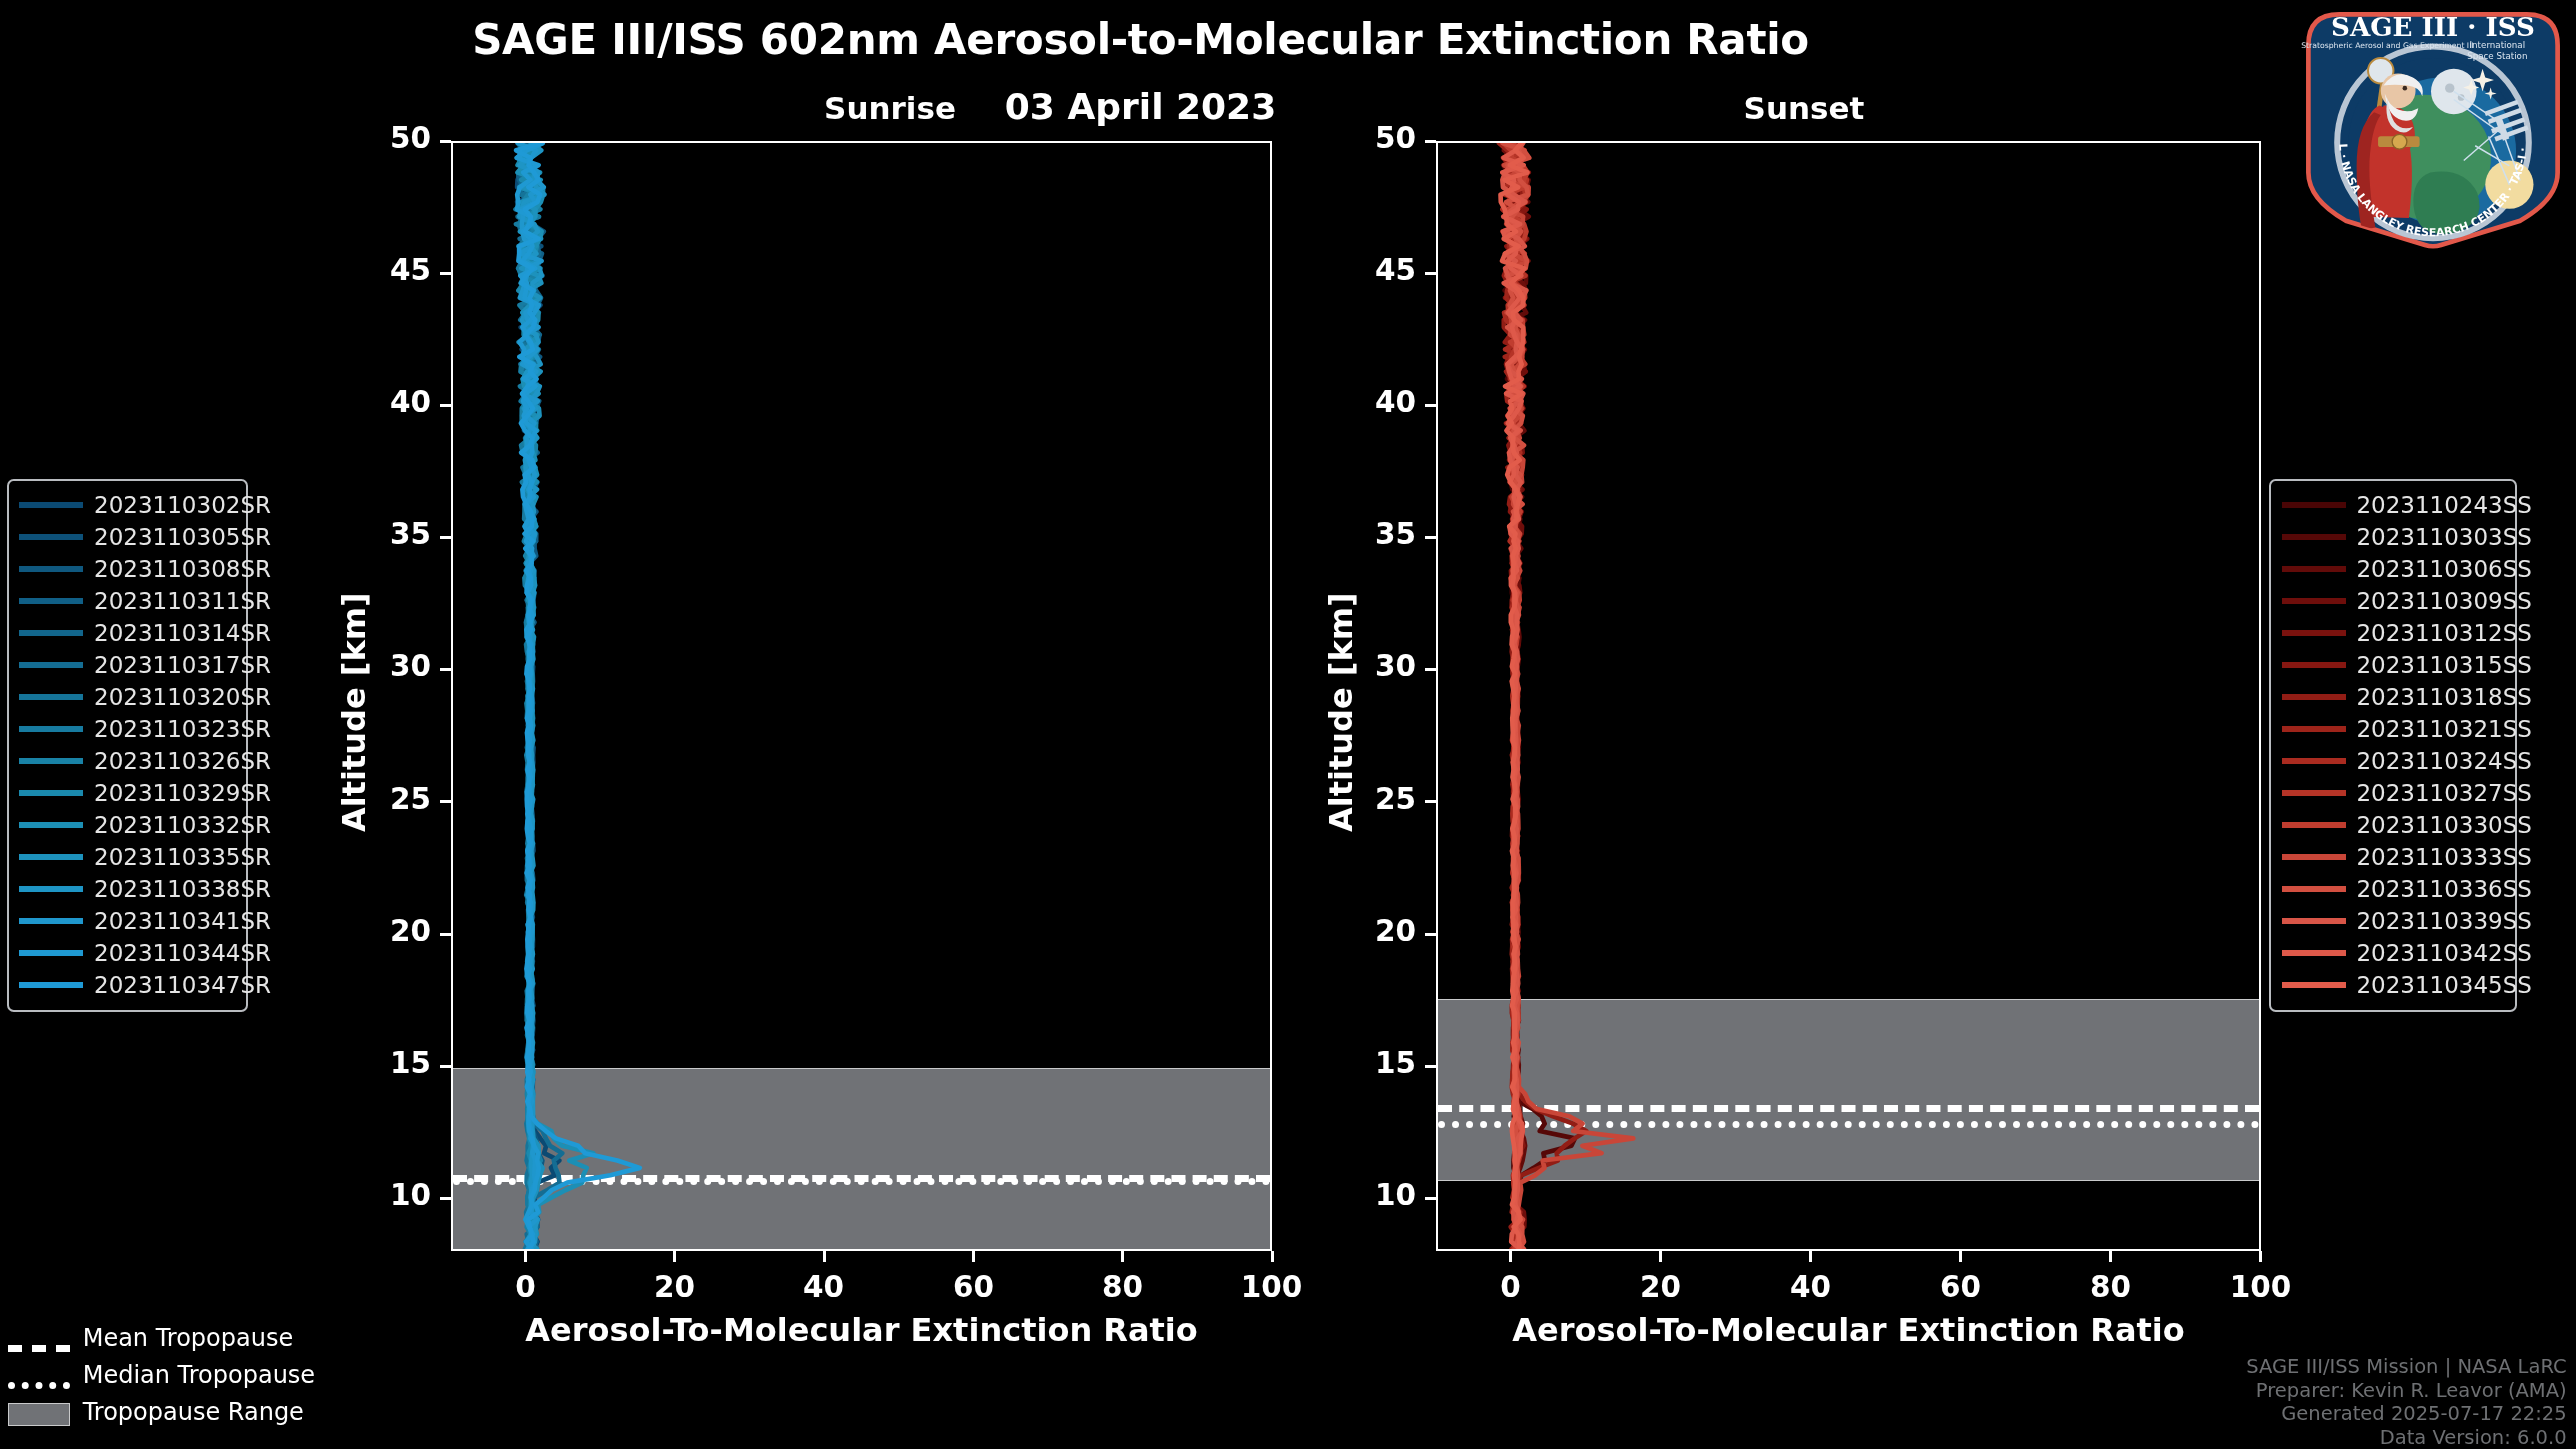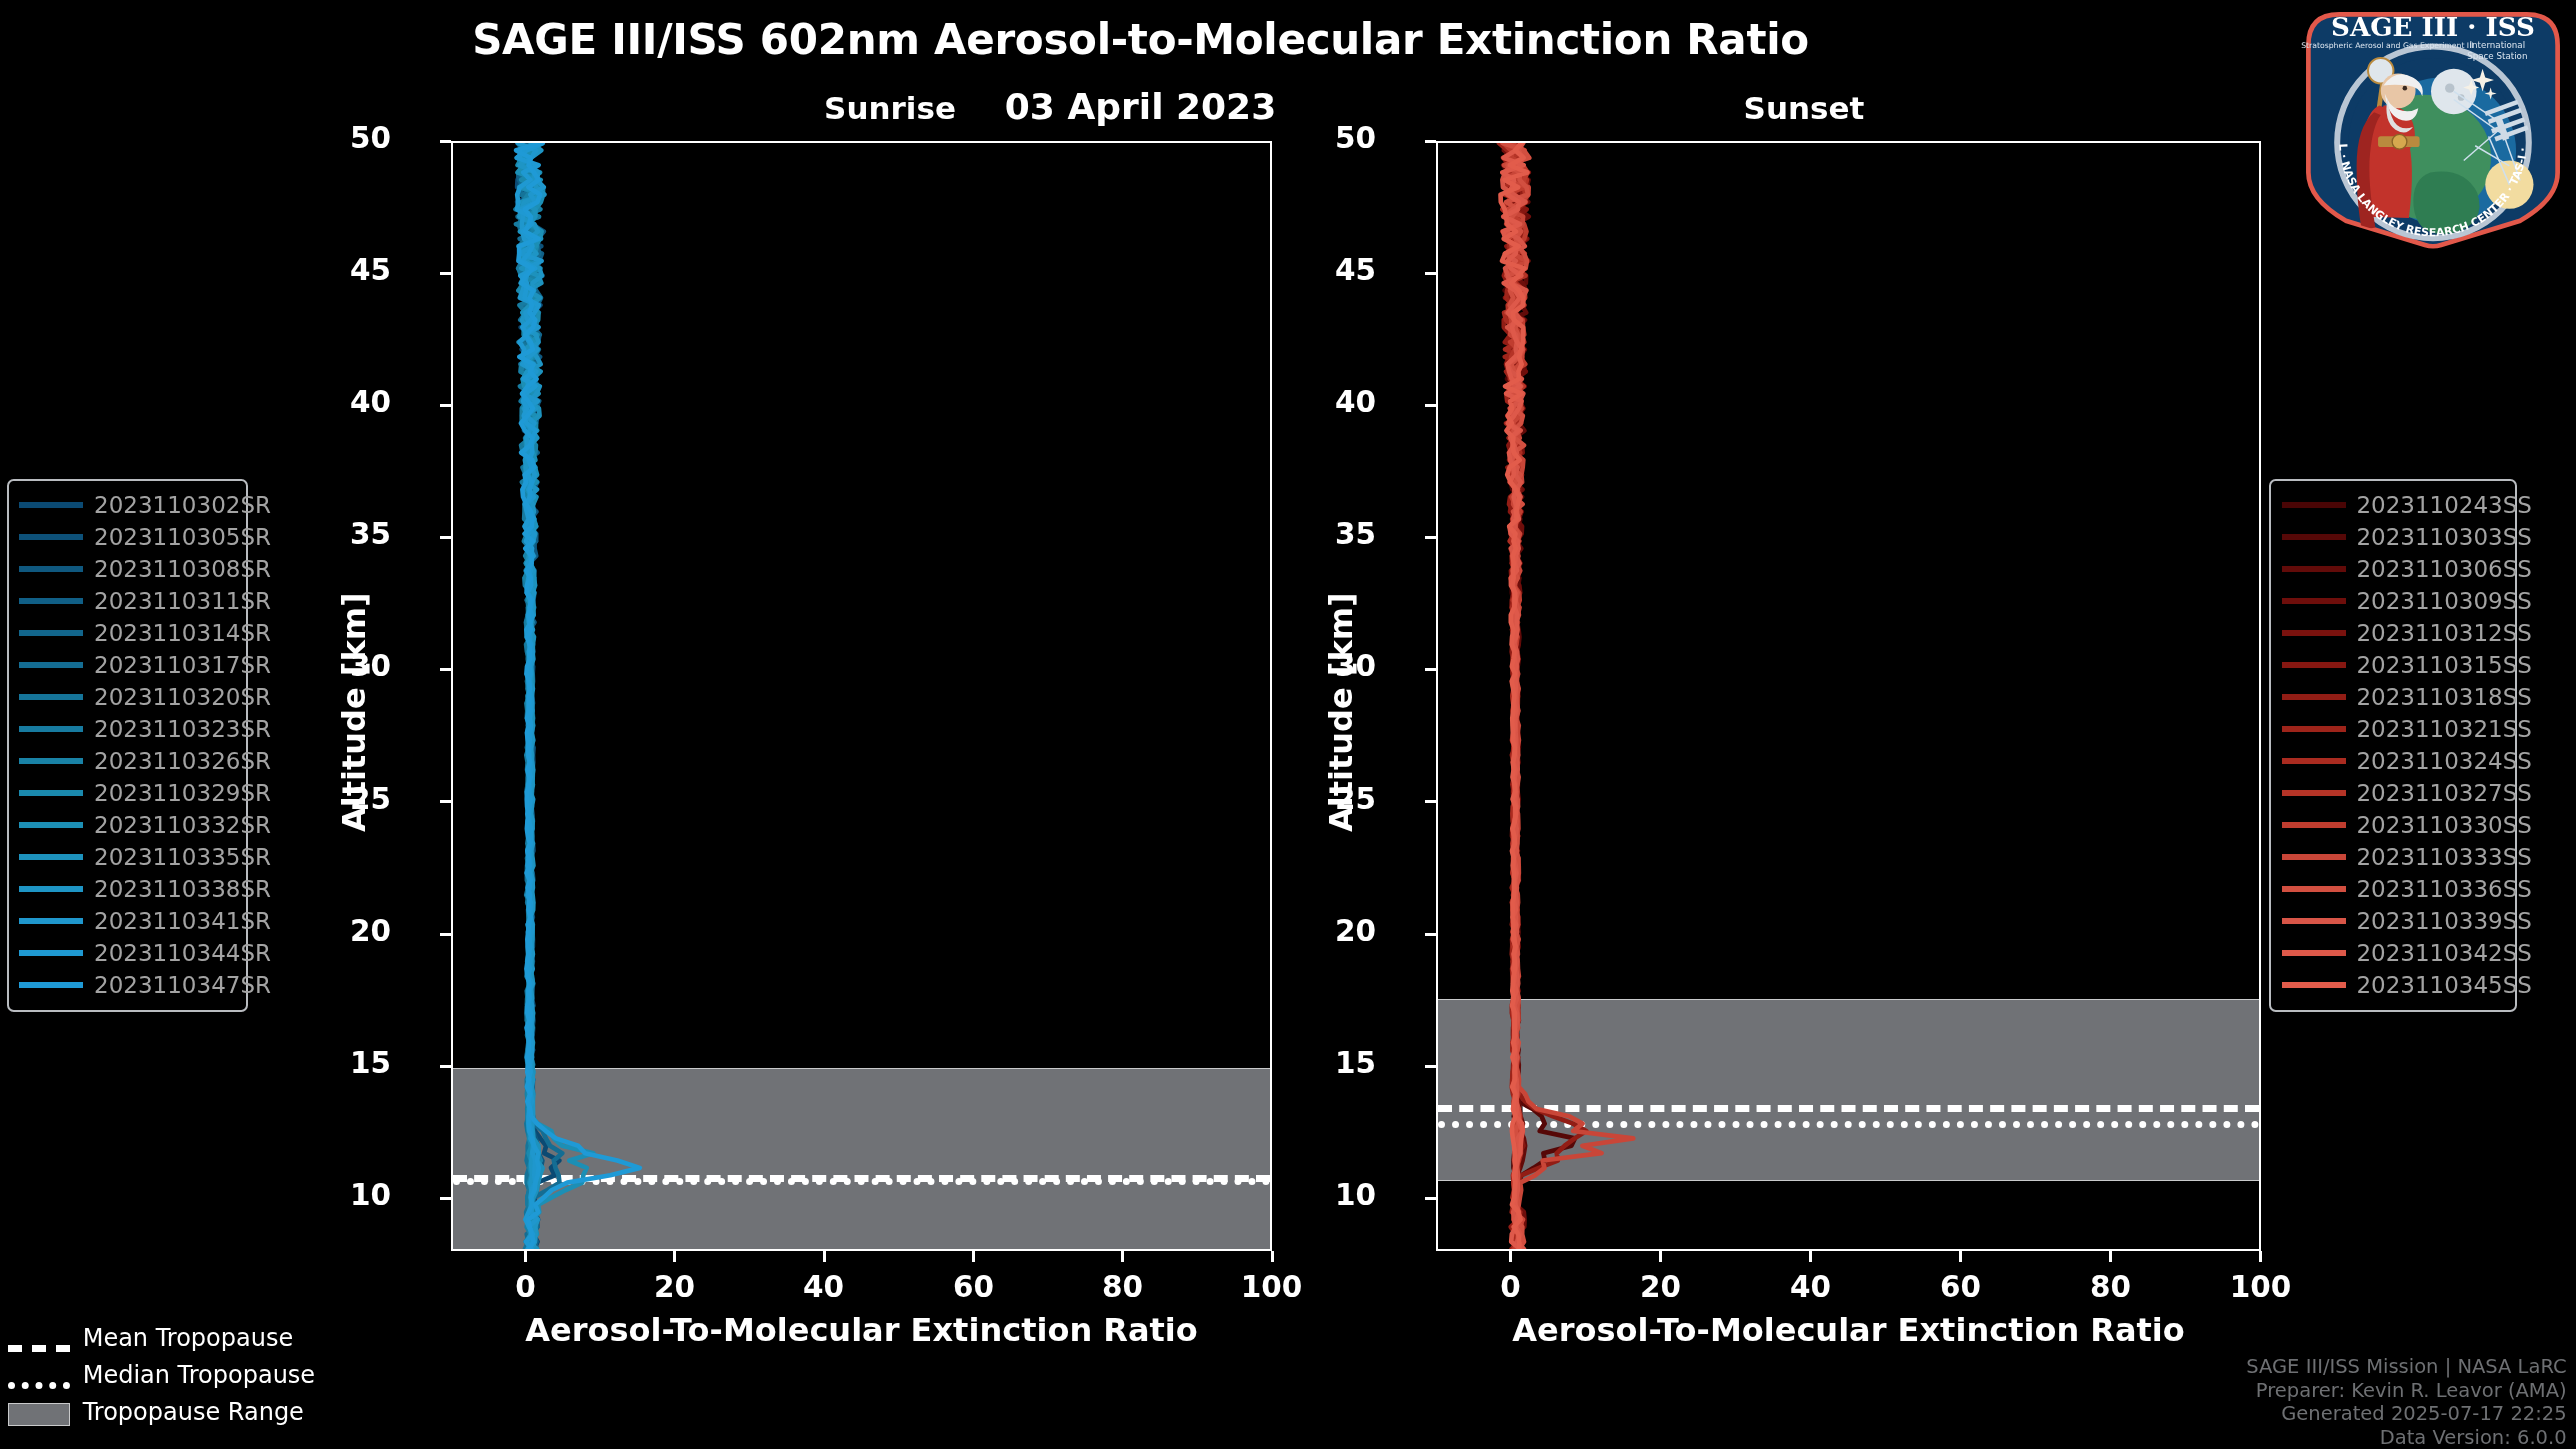--- a/index.html
+++ b/index.html
@@ -89,21 +89,21 @@
   .trace-svg {
     position: absolute;
     inset: 0;
     width: 100%;
     height: 100%;
   }
 
   
   .ytick-label {
     position: absolute;
-    text-align: left;
+    text-align: right;
     font-size: 29.5px;
     font-weight: bold;
     color: #ffffff;
     white-space: nowrap;
   }
   .ytick-mark {
     position: absolute;
     width: 10.7px;
     height: 2.7px;
     background: #ffffff;
@@ -158,21 +158,21 @@
   }
   #legend-sunset .legend-row { justify-content: flex-start; text-align: center; }
   .legend-swatch {
     width: 64px;
     height: 6px;
     flex: 0 0 auto;
     margin-right: 10.7px;
   }
   .legend-text {
     font-size: 23px;
-    color: #a3a3a3;
+    color: #e5e5e5;
     white-space: nowrap;
   }
 
   
   #tropo-key {
     position: absolute;
     left: 6.7px;
     top: 1315px;
     width: 349px;
   }

